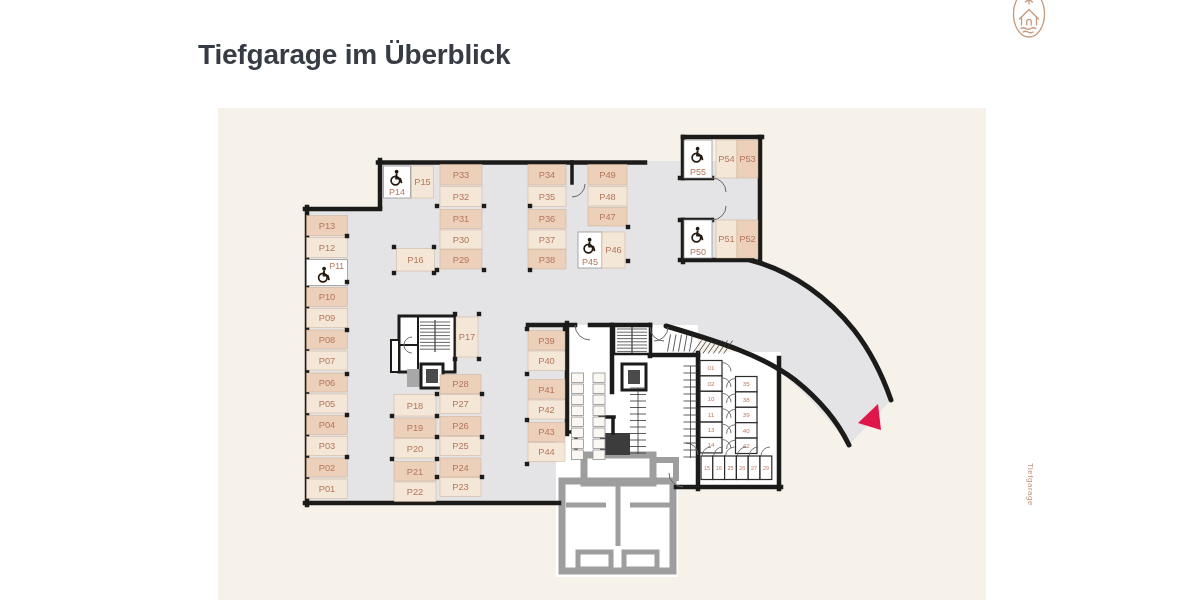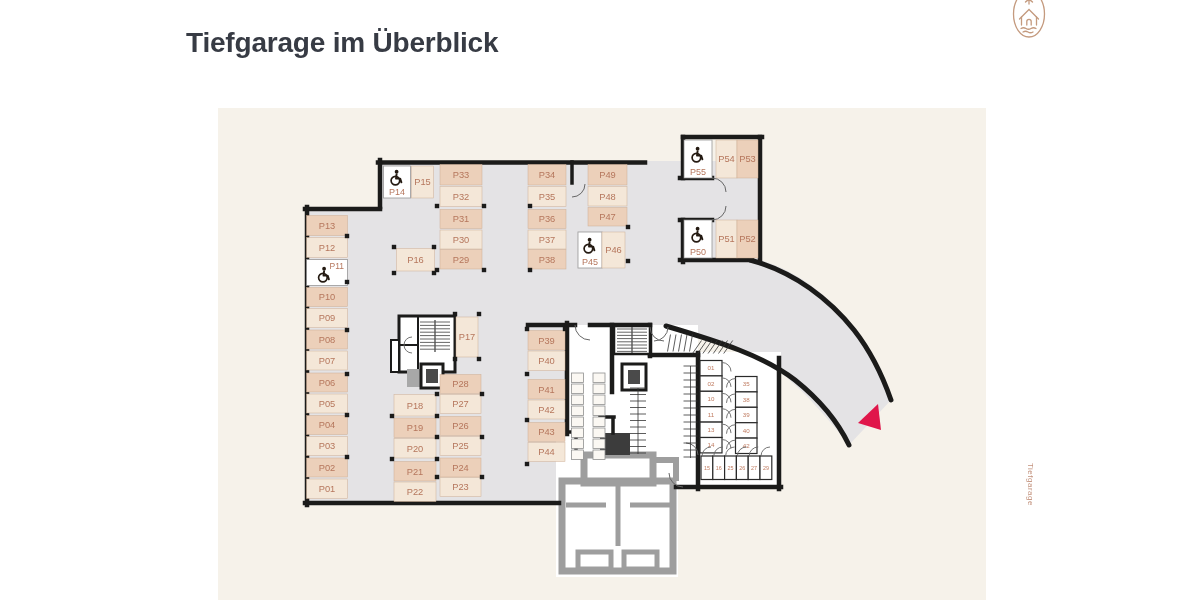--- a/index.html
+++ b/index.html
@@ -1,18 +1,18 @@
 <!DOCTYPE html>
 <html><head>
 <meta charset="utf-8">
 <style>
   html,body{margin:0;padding:0;background:#ffffff;}
   .page{position:relative;width:1200px;height:600px;background:#ffffff;overflow:hidden;
         font-family:"Liberation Sans", sans-serif;}
-  .title{position:absolute;left:186px;top:27px;margin:0;font-size:28px;font-weight:700;
+  .title{position:absolute;left:186px;top:27px;margin:12px;font-size:28px;font-weight:700;
          color:#373b44;letter-spacing:-0.2px;}
   .side-label{position:absolute;left:1026px;top:463px;writing-mode:vertical-rl;
               font-size:8px;color:#c2917c;letter-spacing:0.5px;}
   .logo{position:absolute;left:1008px;top:0;width:44px;height:46px;}
   svg text{font-family:"Liberation Sans", sans-serif;}
 </style>
 </head>
 <body>
 
 <div class="page">

